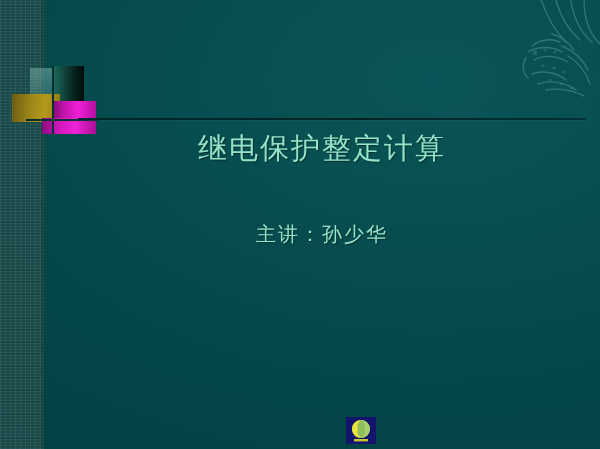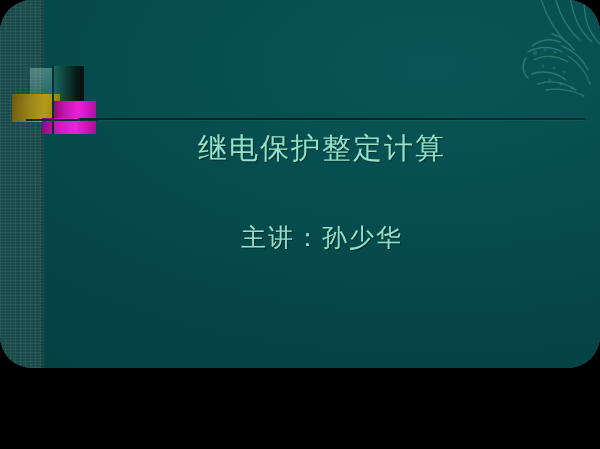--- a/index.html
+++ b/index.html
@@ -4,25 +4,24 @@
 <style>
   html, body {
     margin: 0;
     padding: 0;
     background: #000;
   }
 
   #slide {
     position: relative;
     width: 600px;
-    height: 368px;
+    height: 449px;
     overflow: hidden;
     background: #404040;
     font-family: "DejaVu Sans", "Liberation Sans", sans-serif;
-    border-radius: 32px;
   }
 
   
   #bg-base {
     position: absolute;
     inset: 0;
     background:
       radial-gradient(130% 110% at 72% 18%, #0a5557 0%, #05484a 55%, #033f42 100%);
   }
 
@@ -142,21 +141,21 @@
     color: #92e3c8;
     font-size: 29px;
     line-height: 1.25;
     letter-spacing: 2px;
     text-shadow: 1px 1px 1px rgba(0,0,0,0.45);
     margin: 0;
     font-weight: normal;
   }
   #slide-subtitle {
     color: #92e3c8;
-    font-size: 25px;
+    font-size: 20px;
     line-height: 1.25;
     letter-spacing: 2px;
     text-shadow: 1px 1px 1px rgba(0,0,0,0.45);
     margin: 56px 0 0 0;
     font-weight: normal;
   }
 
   
   #logo {
     position: absolute;

